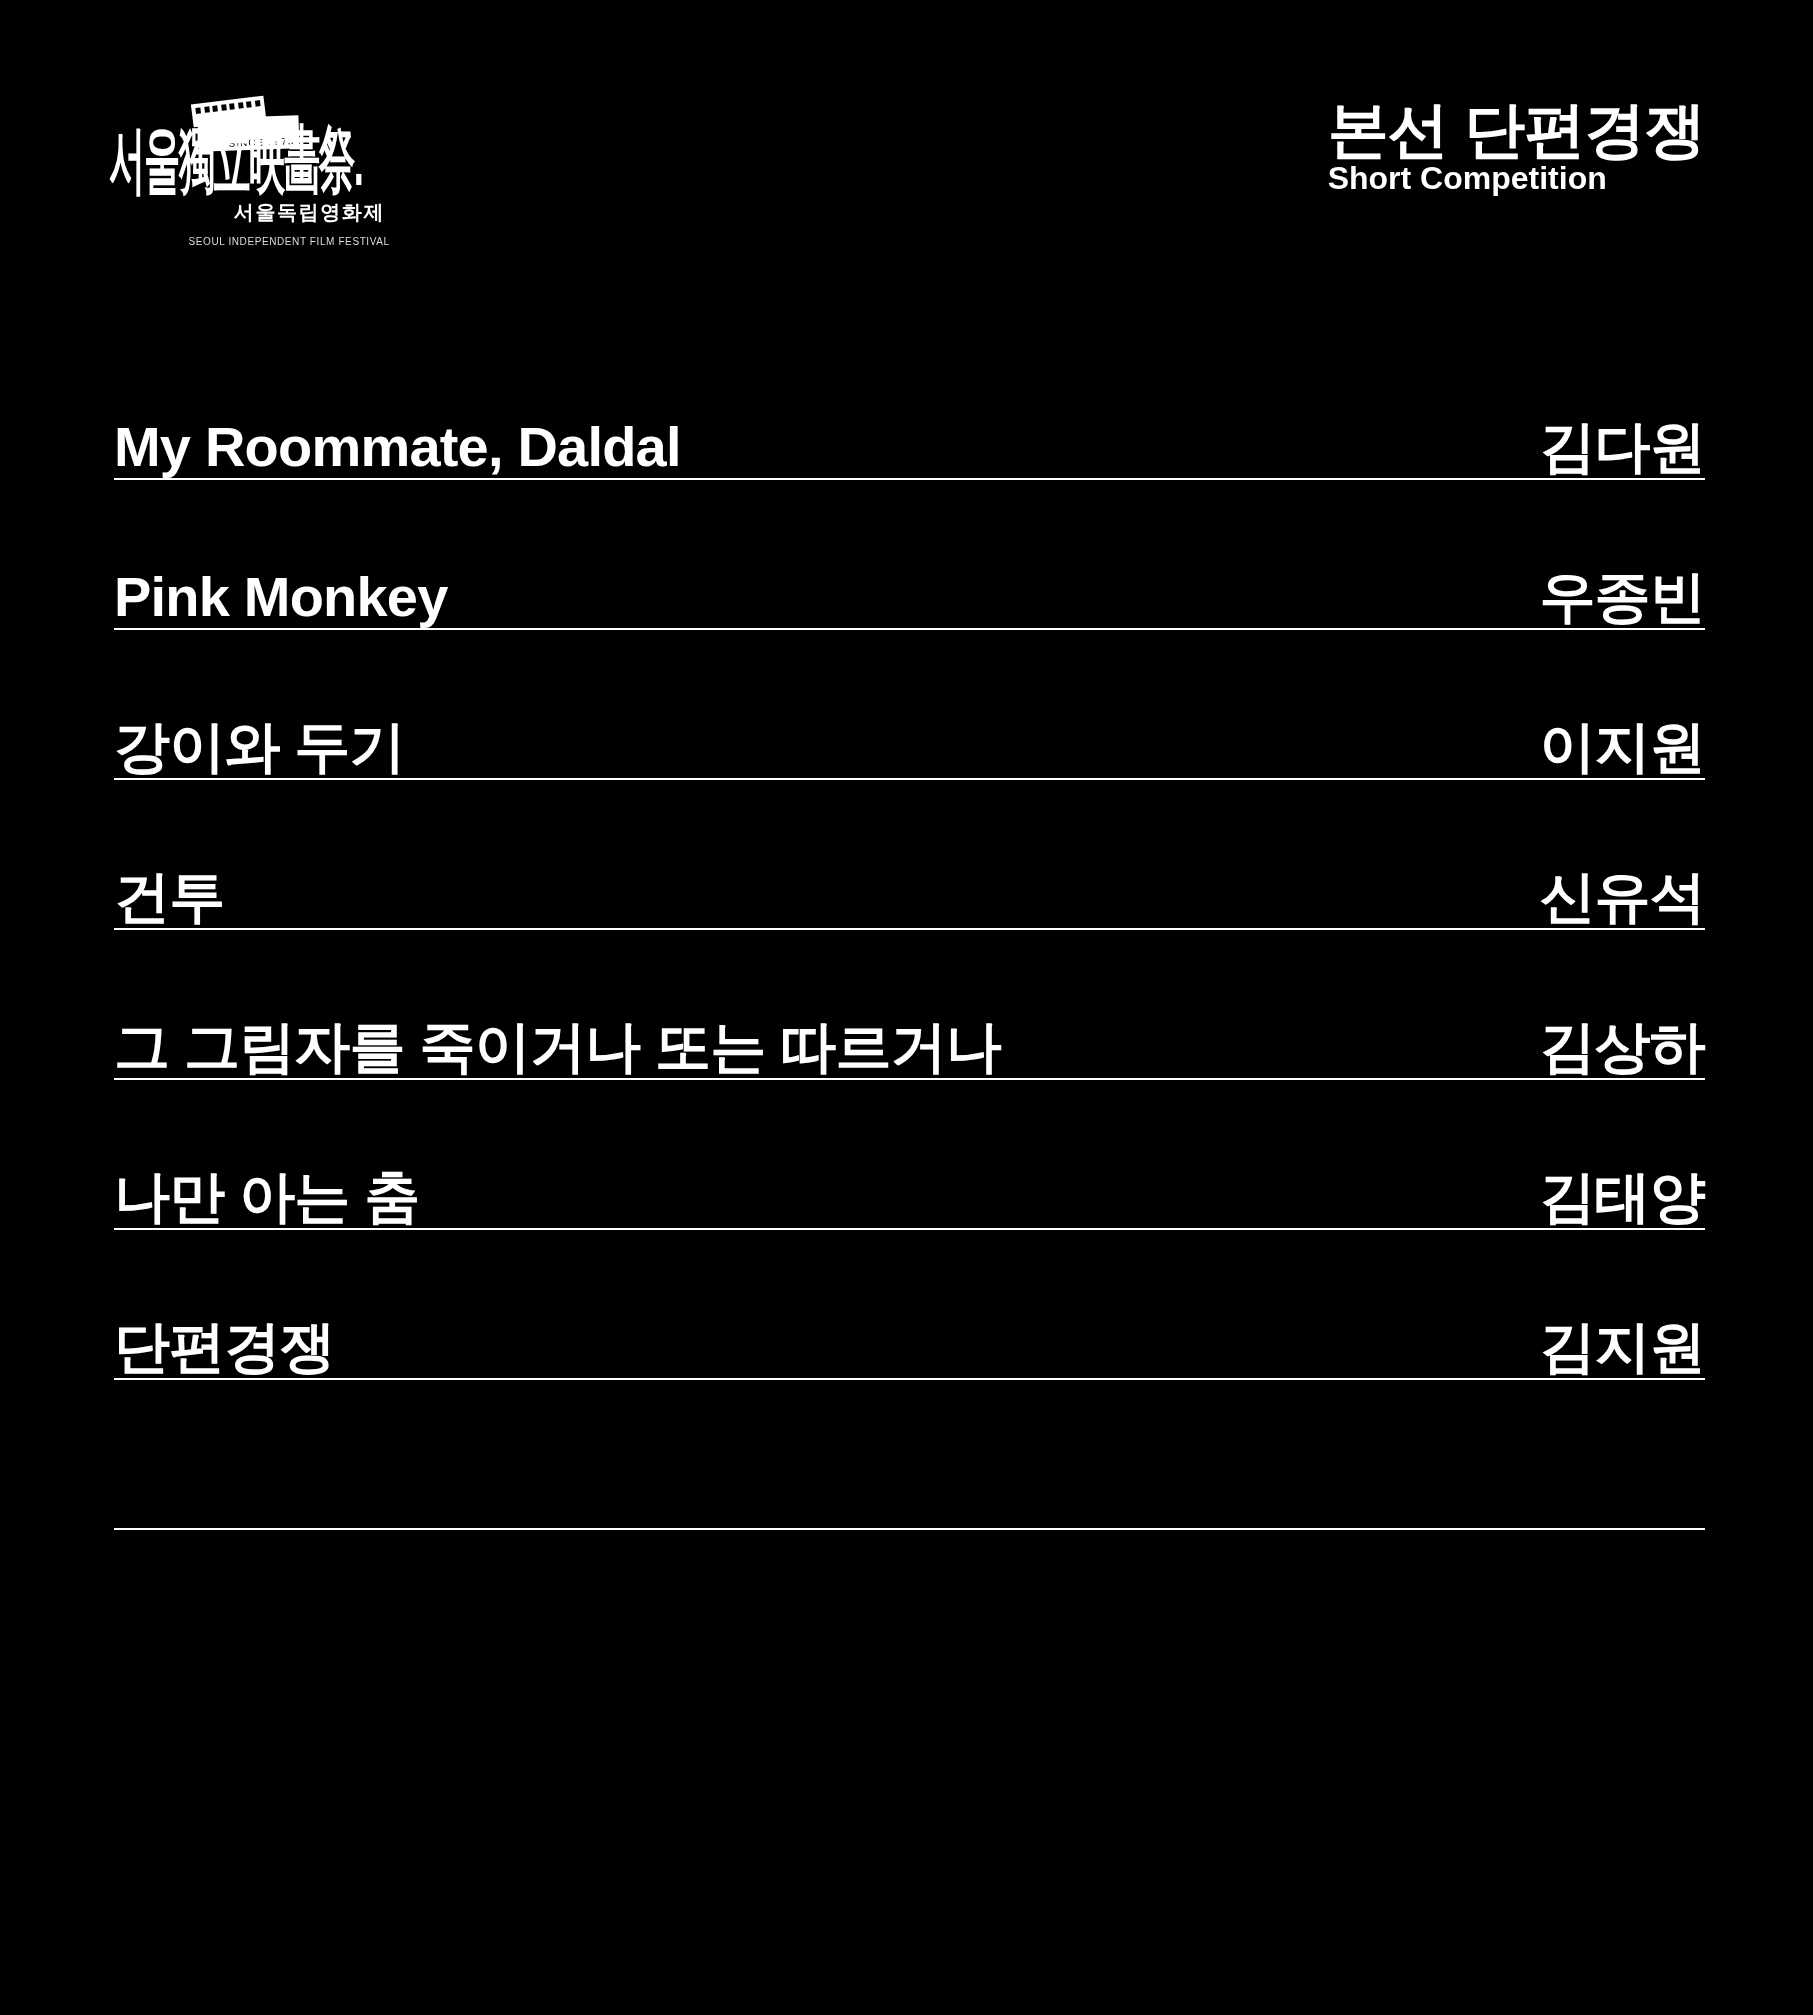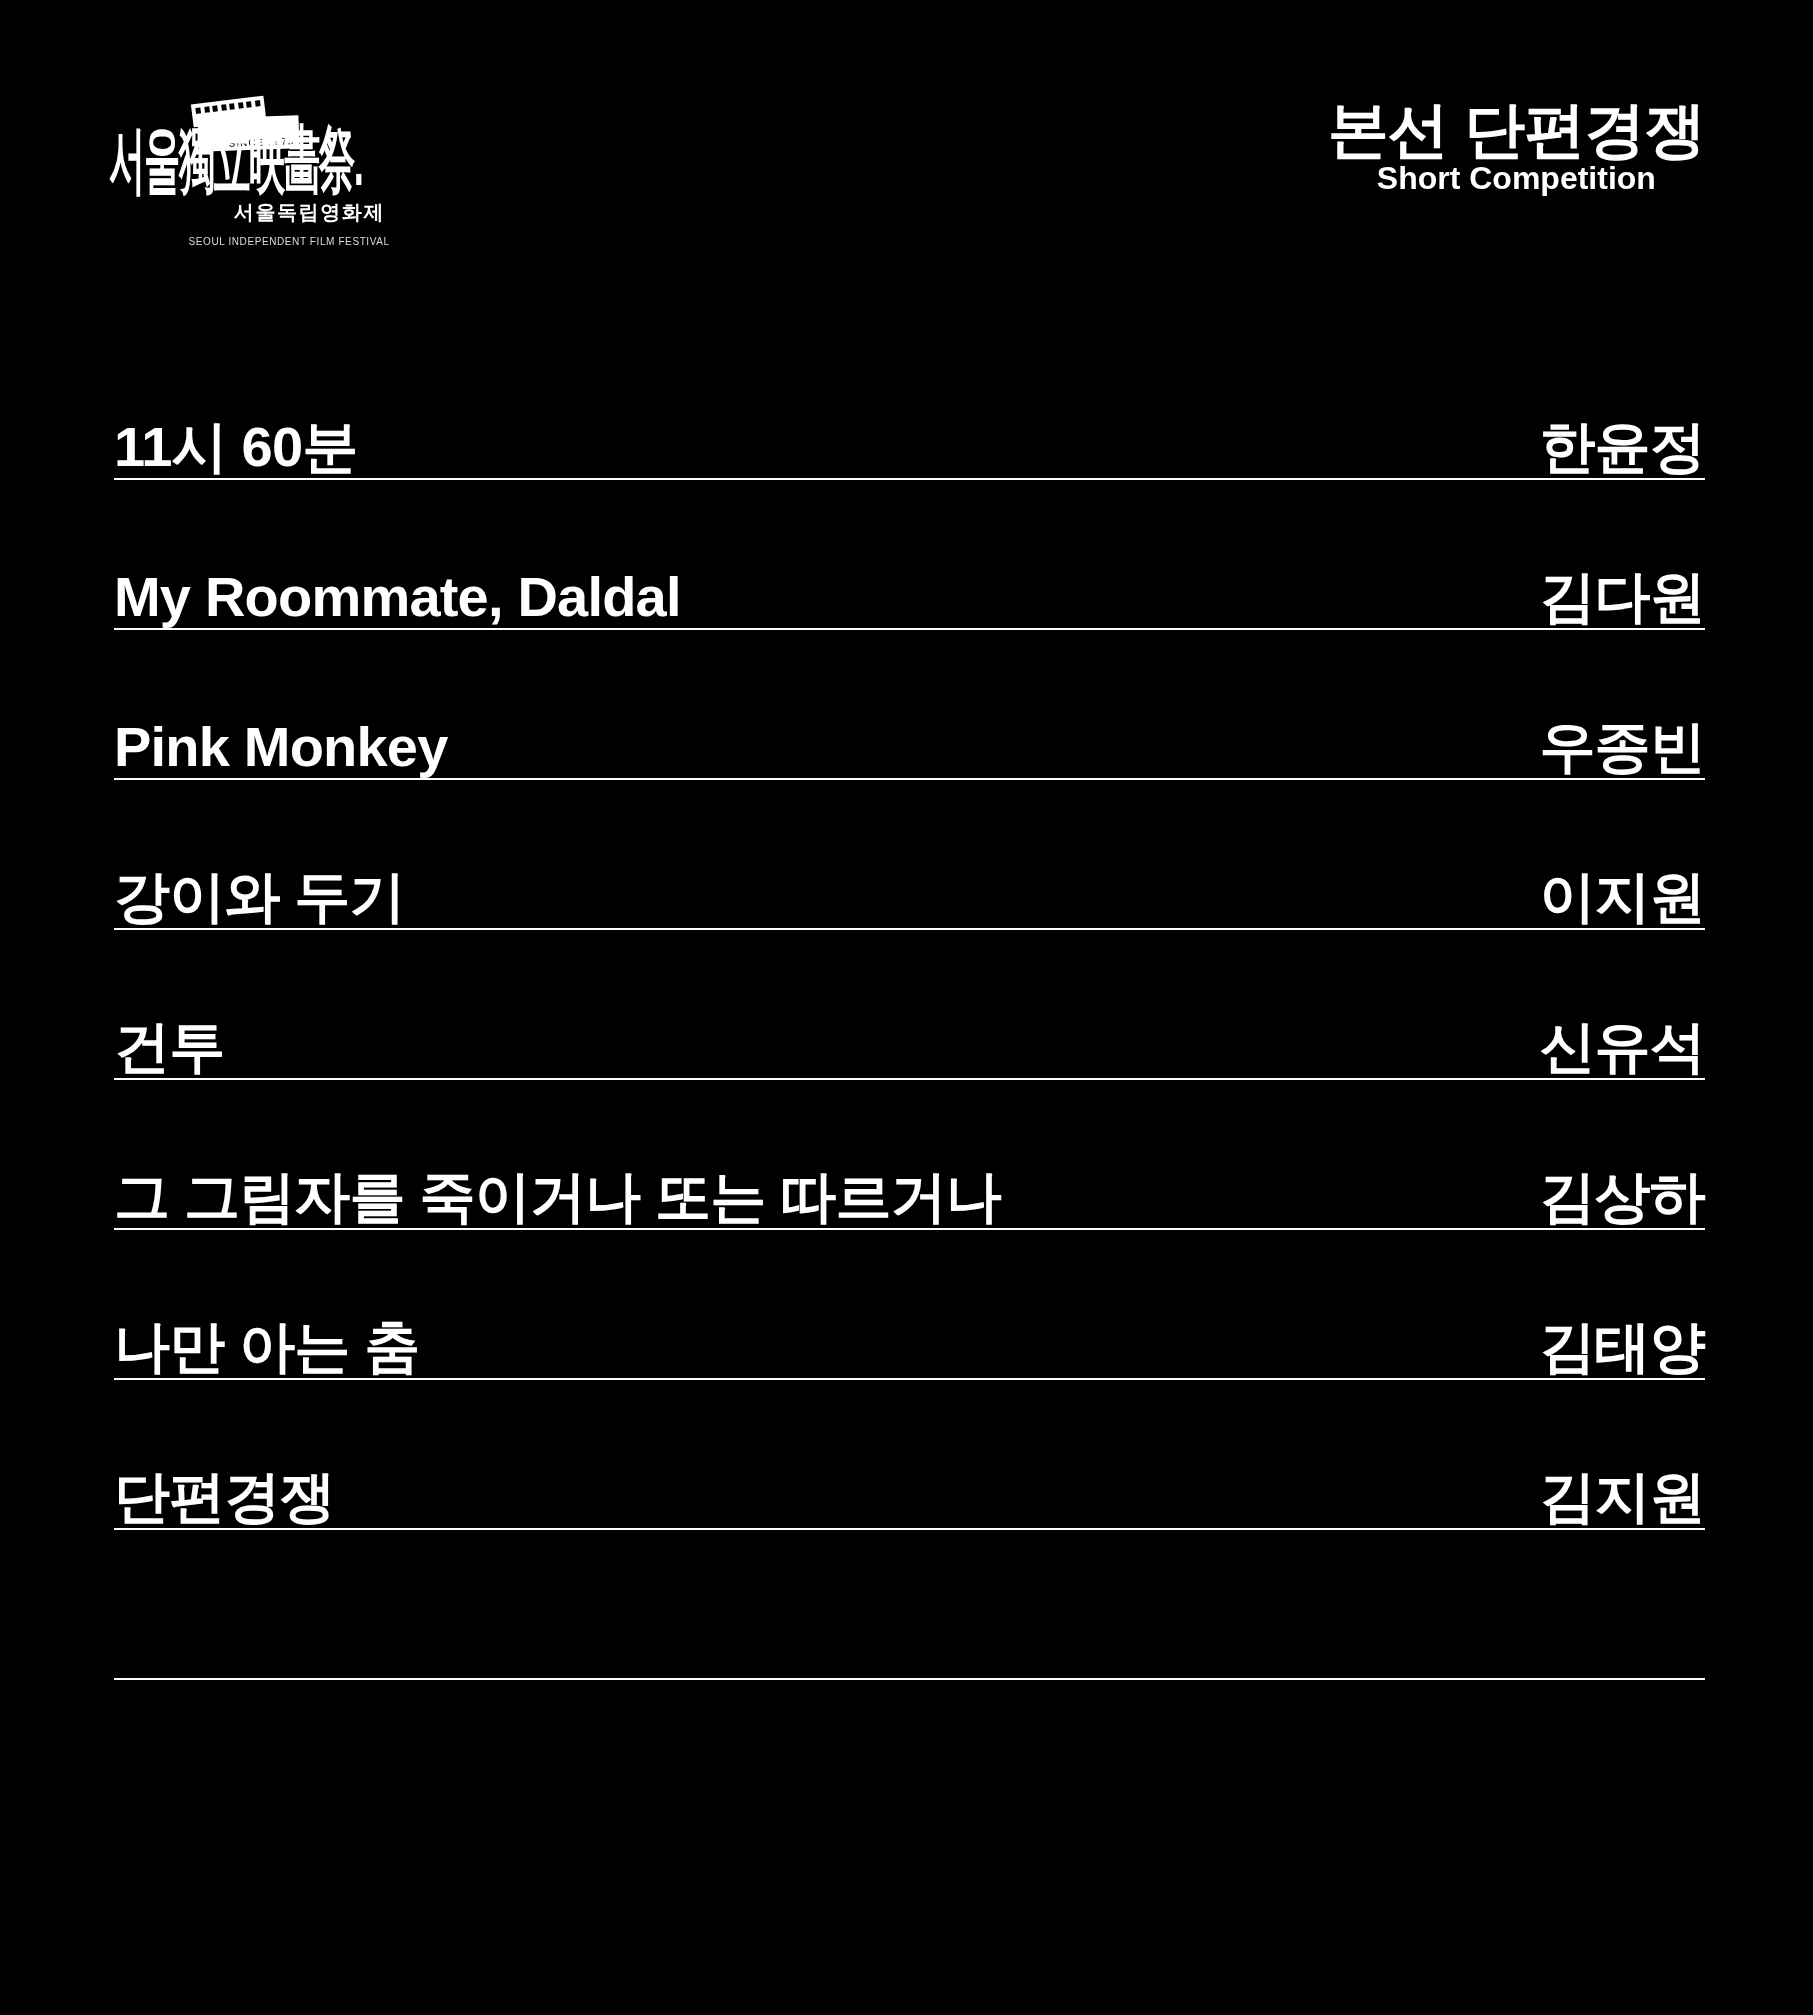--- a/index.html
+++ b/index.html
@@ -96,21 +96,21 @@
     color: #dddddd;
     white-space: nowrap;
     margin-top: 16px;
   }
 
   
   .section-header {
     position: absolute;
     right: 109px;
     top: 100px;
-    text-align: center;
+    text-align: left;
   }
   .section-title-kr {
     font-size: 61px;
     font-weight: 800;
     line-height: 1;
     letter-spacing: -0.8px;
     white-space: nowrap;
   }
   .section-title-en {
     font-size: 32px;
@@ -172,24 +172,20 @@
     <div class="logo-subtitle-en">SEOUL INDEPENDENT FILM FESTIVAL</div>
   </div>
 
   <div class="section-header">
     <div class="section-title-kr">본선 단편경쟁</div>
     <div class="section-title-en">Short Competition</div>
   </div>
 
   <div class="film-list">
 
-    <div class="film-row">
-      <span class="film-title">11시 60분</span>
-      <span class="film-director">한윤정</span>
-    </div>
 
 
 
     <div class="film-row">
       <span class="film-title">My Roommate, Daldal</span>
       <span class="film-director">김다원</span>
     </div>
 
     <div class="film-row">
       <span class="film-title">Pink Monkey</span>

